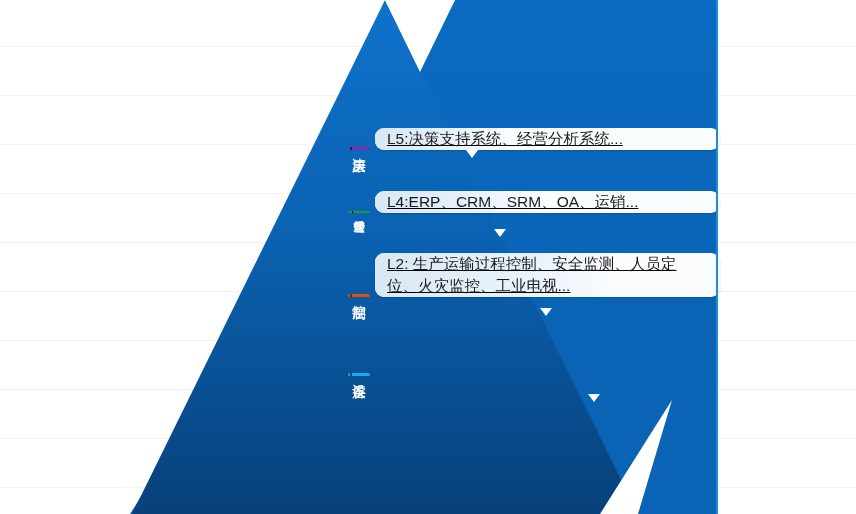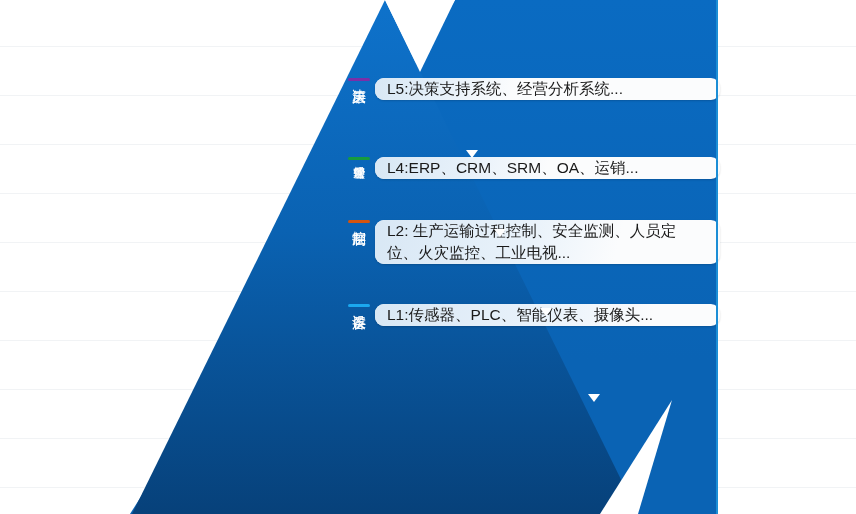--- a/index.html
+++ b/index.html
@@ -37,22 +37,23 @@
   
   #rows {
     position: absolute;
     left: 348px;
     top: 78px;
     width: 372px;
   }
   .row {
     position: relative;
     display: flex;
-    align-items: flex-start;
+    align-items: flex-end;
     margin-bottom: 7px;
+    text-decoration: underline;
   }
   .row:last-child { margin-bottom: 0; }
 
   .level-tab {
     position: relative;
     width: 22px;
     flex: 0 0 22px;
     display: flex;
     align-items: center;
     justify-content: center;
@@ -200,21 +201,20 @@
 位、火灾监控、工业电视...</div>
       </div>
     </div>
 
     <div class="row" style="height:72px">
       <div class="level-tab" style="background:#1BA8EF">
         <span class="tab-text">设备层</span>
       </div>
       <div class="card">
         <div class="card-wash" style="background:linear-gradient(105deg, rgba(214,230,244,0.95) 0%, rgba(233,242,251,0.9) 52%, rgba(255,255,255,0) 80%);"></div>
-        <div class="card-text">L1:传感器、PLC、智能仪表、摄像头...</div>
       </div>
     </div>
   </div>
 
   <div class="gap-arrow" style="left:466px; top:150px"></div>
   <div class="gap-arrow" style="left:494px; top:229px"></div>
   <div class="gap-arrow" style="left:540px; top:308px"></div>
   <div class="gap-arrow" style="left:588px; top:394px"></div>
 
 </div>

